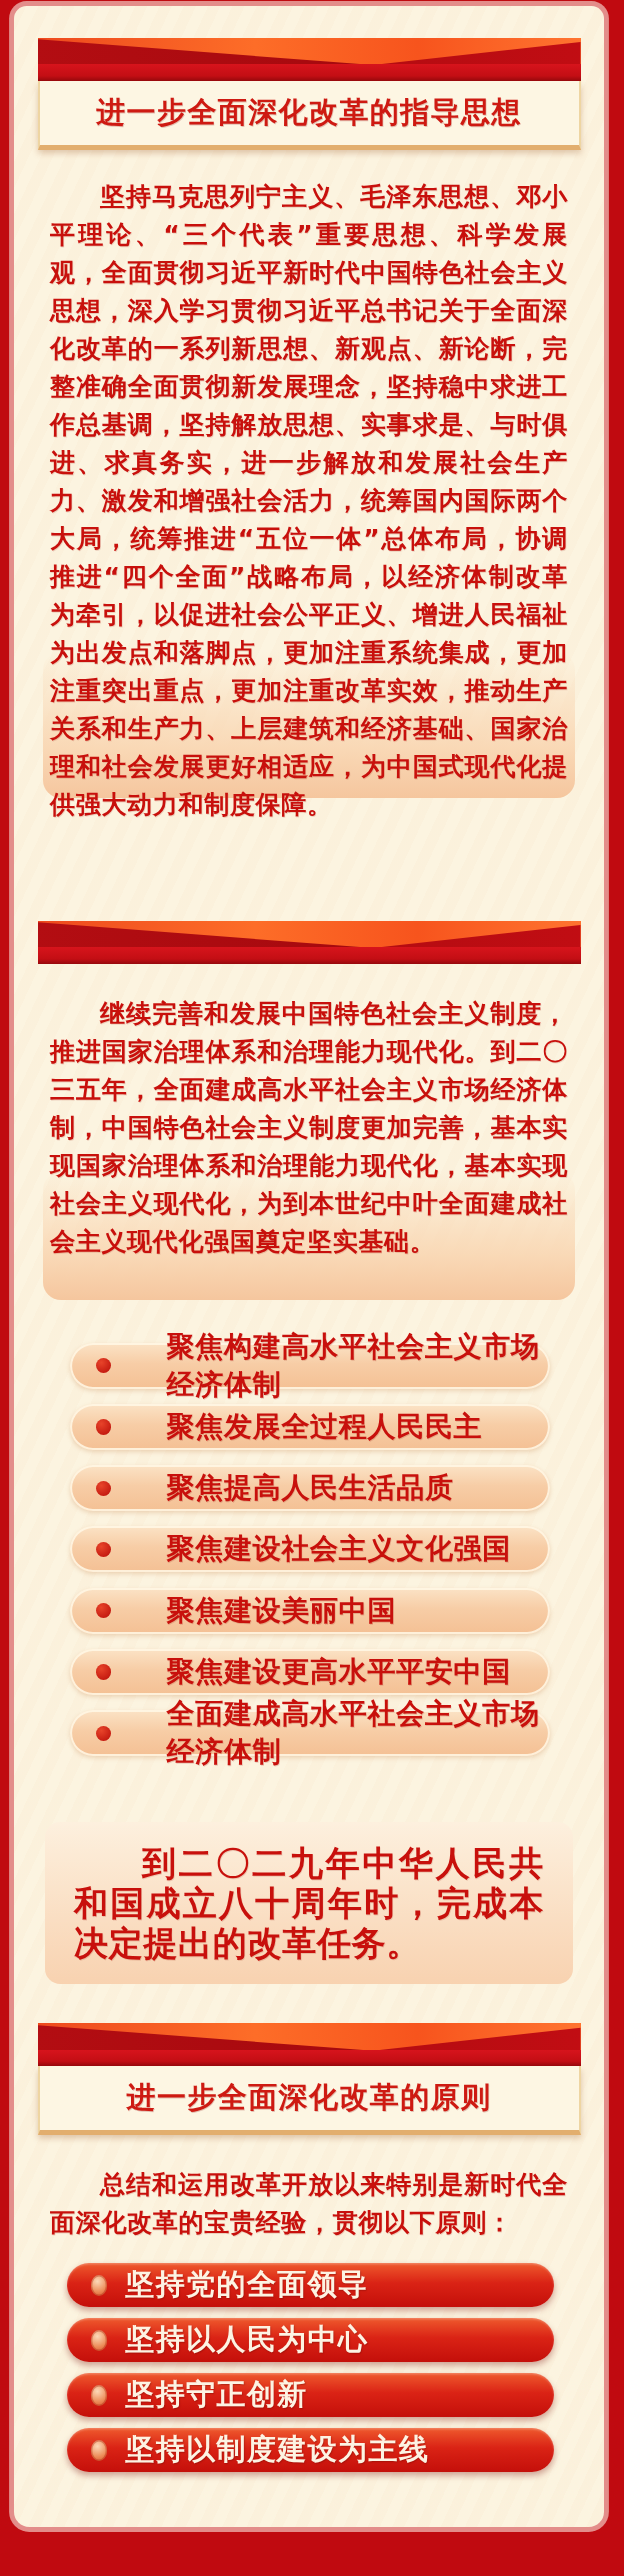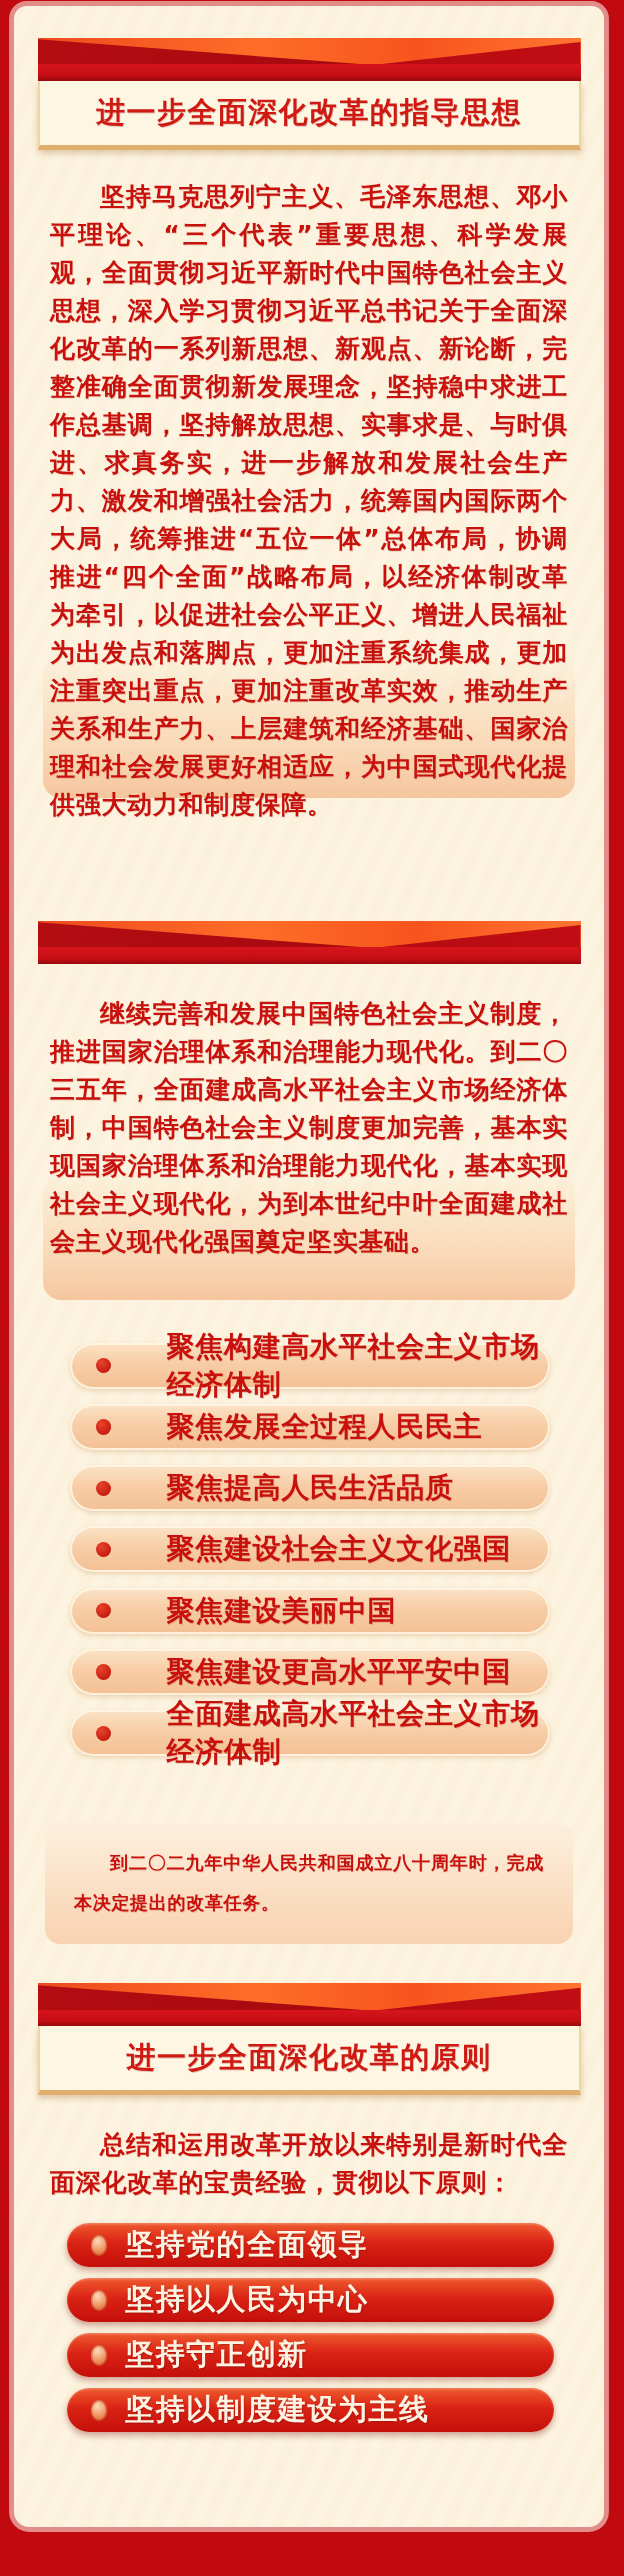--- a/index.html
+++ b/index.html
@@ -79,21 +79,21 @@
     letter-spacing:0.7px;text-shadow:0.7px 0.7px 0 rgba(150,20,10,.18);
   }
   
   .deadline{
     margin:66px 31px 0;
     border-radius:15.3px;
     background:linear-gradient(180deg,#fdf0de 0%,#f8d2b0 100%);
     padding:21px 29px;
   }
   .deadline p{
-    margin:0;font-size:18px;line-height:40px;font-weight:700;
+    margin:0;font-size:34px;line-height:40px;font-weight:700;
     color:var(--text-red,#c4150c);text-indent:2em;text-align:justify;letter-spacing:0.7px;
     text-shadow:0.7px 0.7px 0 rgba(150,20,10,.15);
   }
   
   .principle-list{margin-top:21px;}
   .principle-item{
     height:44px;border-radius:22px;
     margin:0 50px 11px 53px;
     background:linear-gradient(180deg,#ef5a2d 0%,#da2315 45%,#c40f0a 100%);
     box-shadow:0 3.5px 6.2px rgba(120,10,5,.35), inset 0 1.4px 2.1px rgba(255,255,255,.25);

